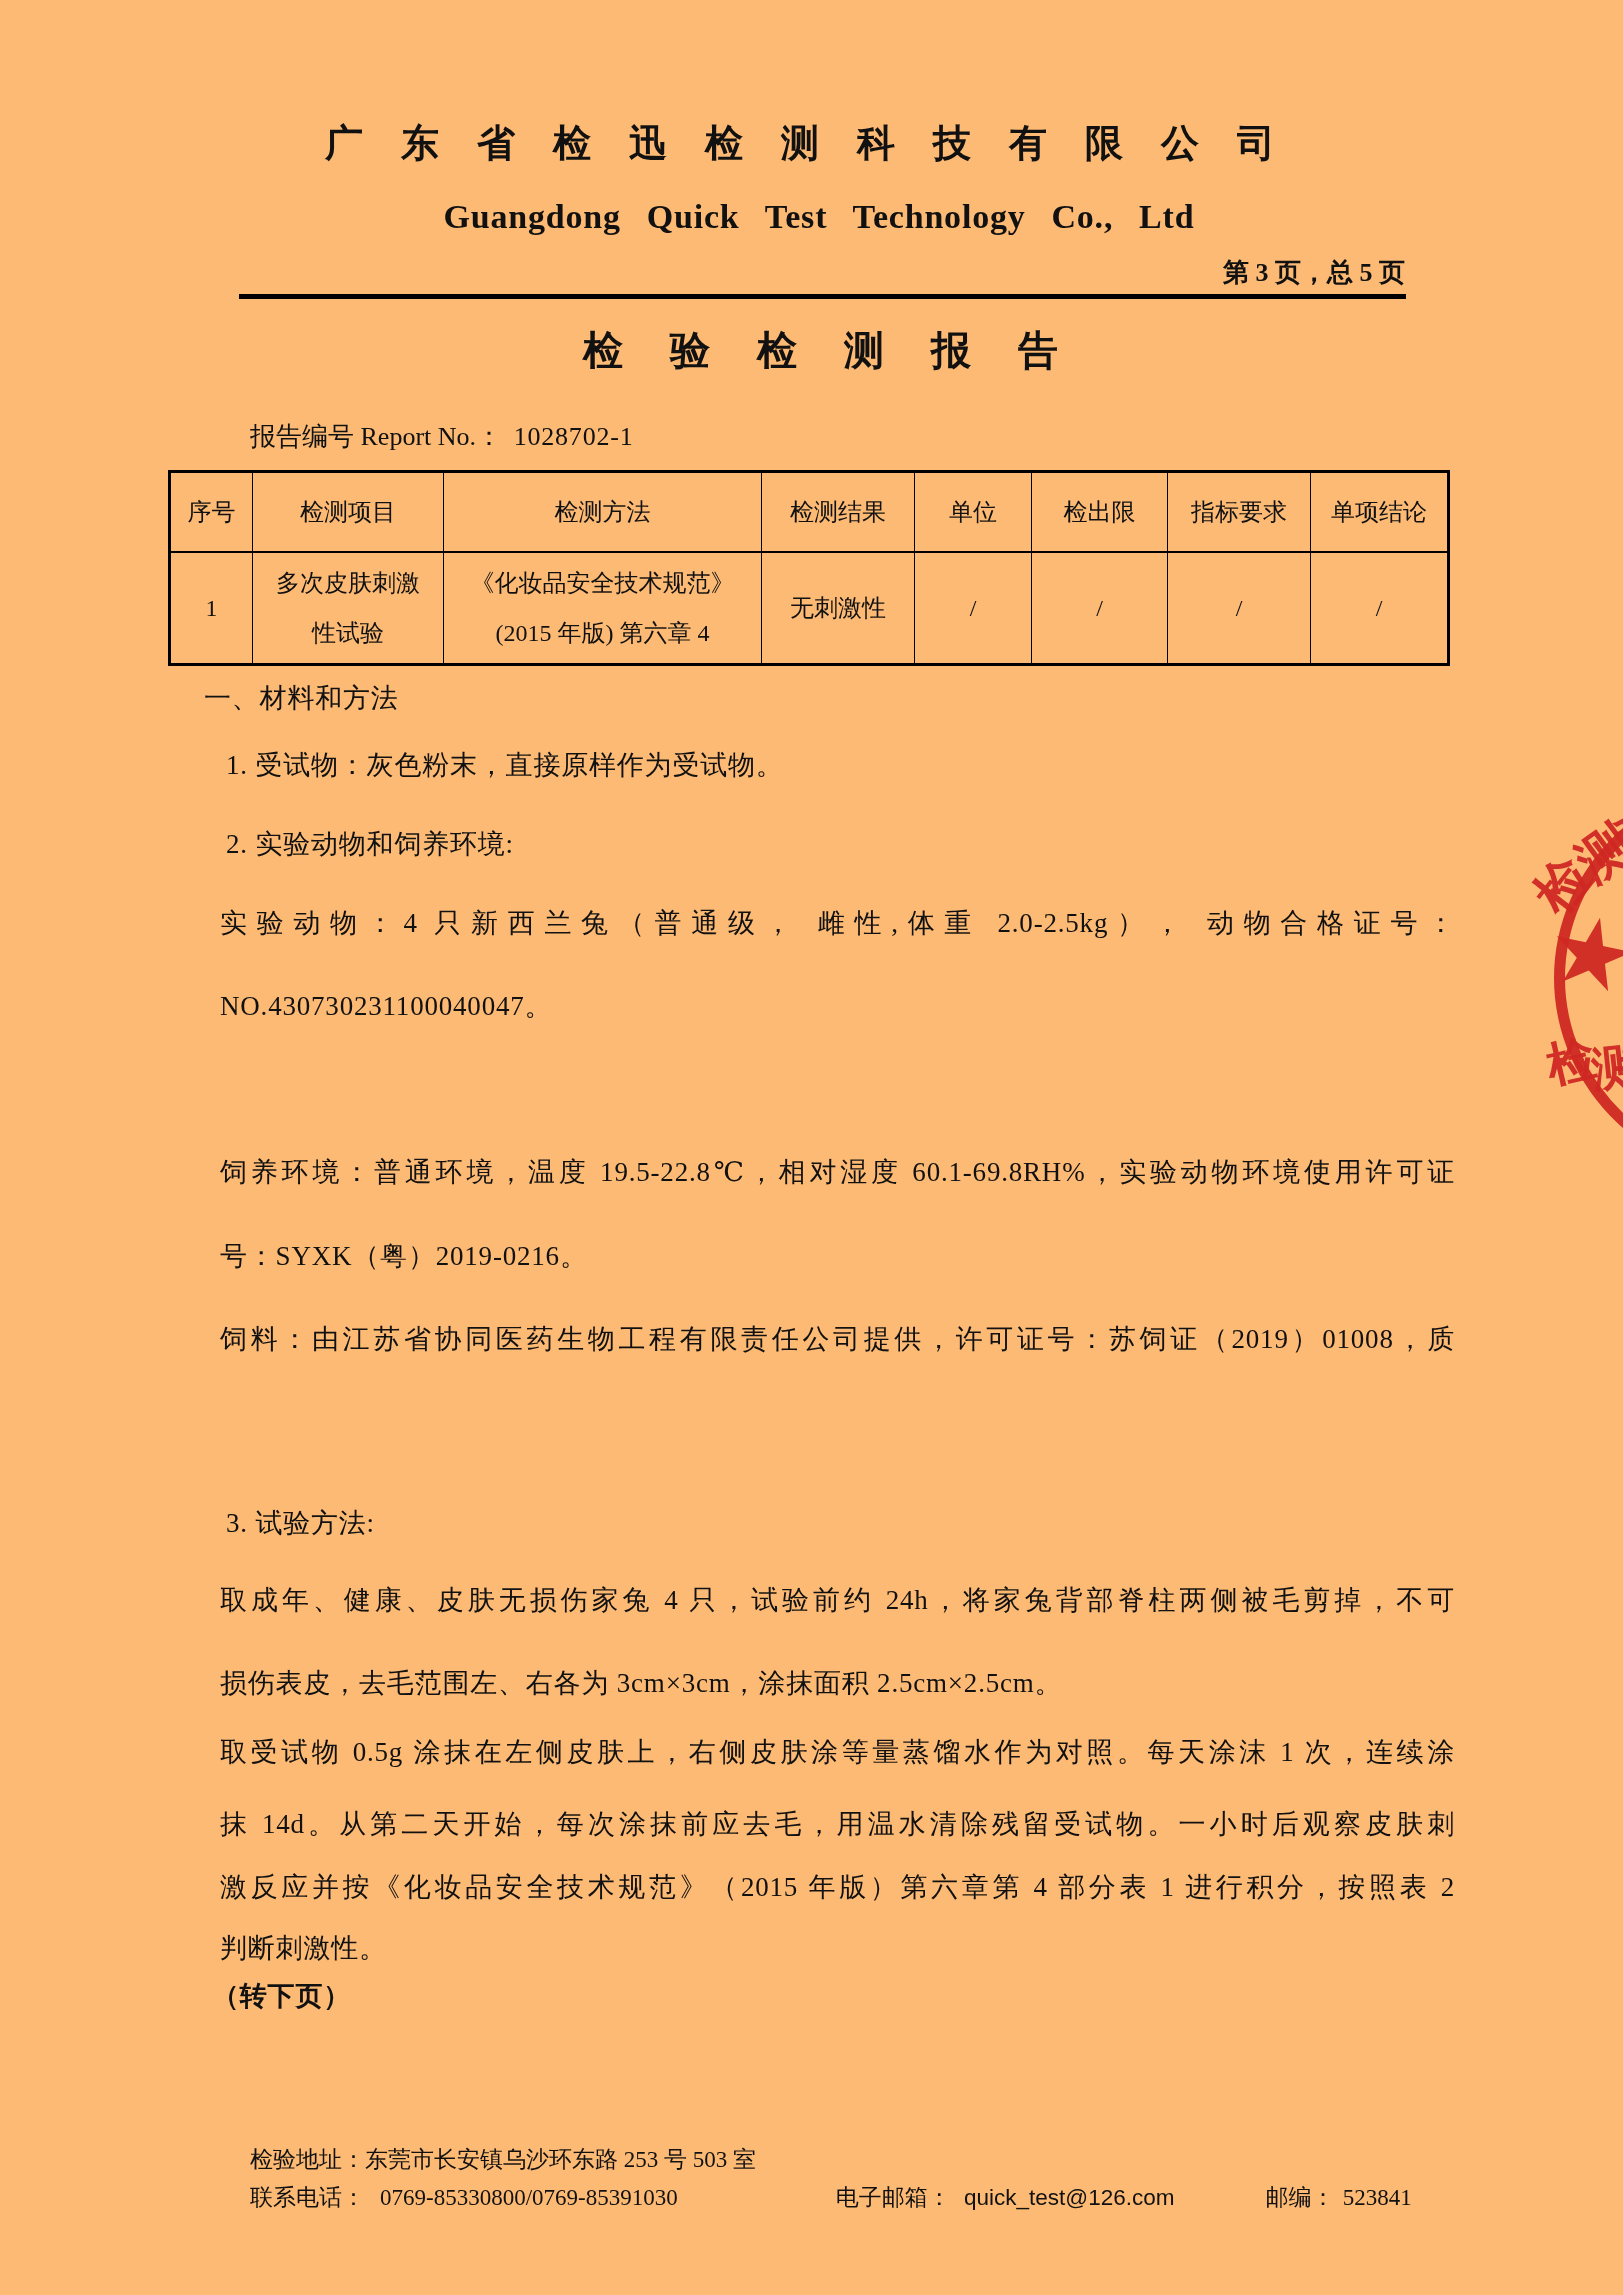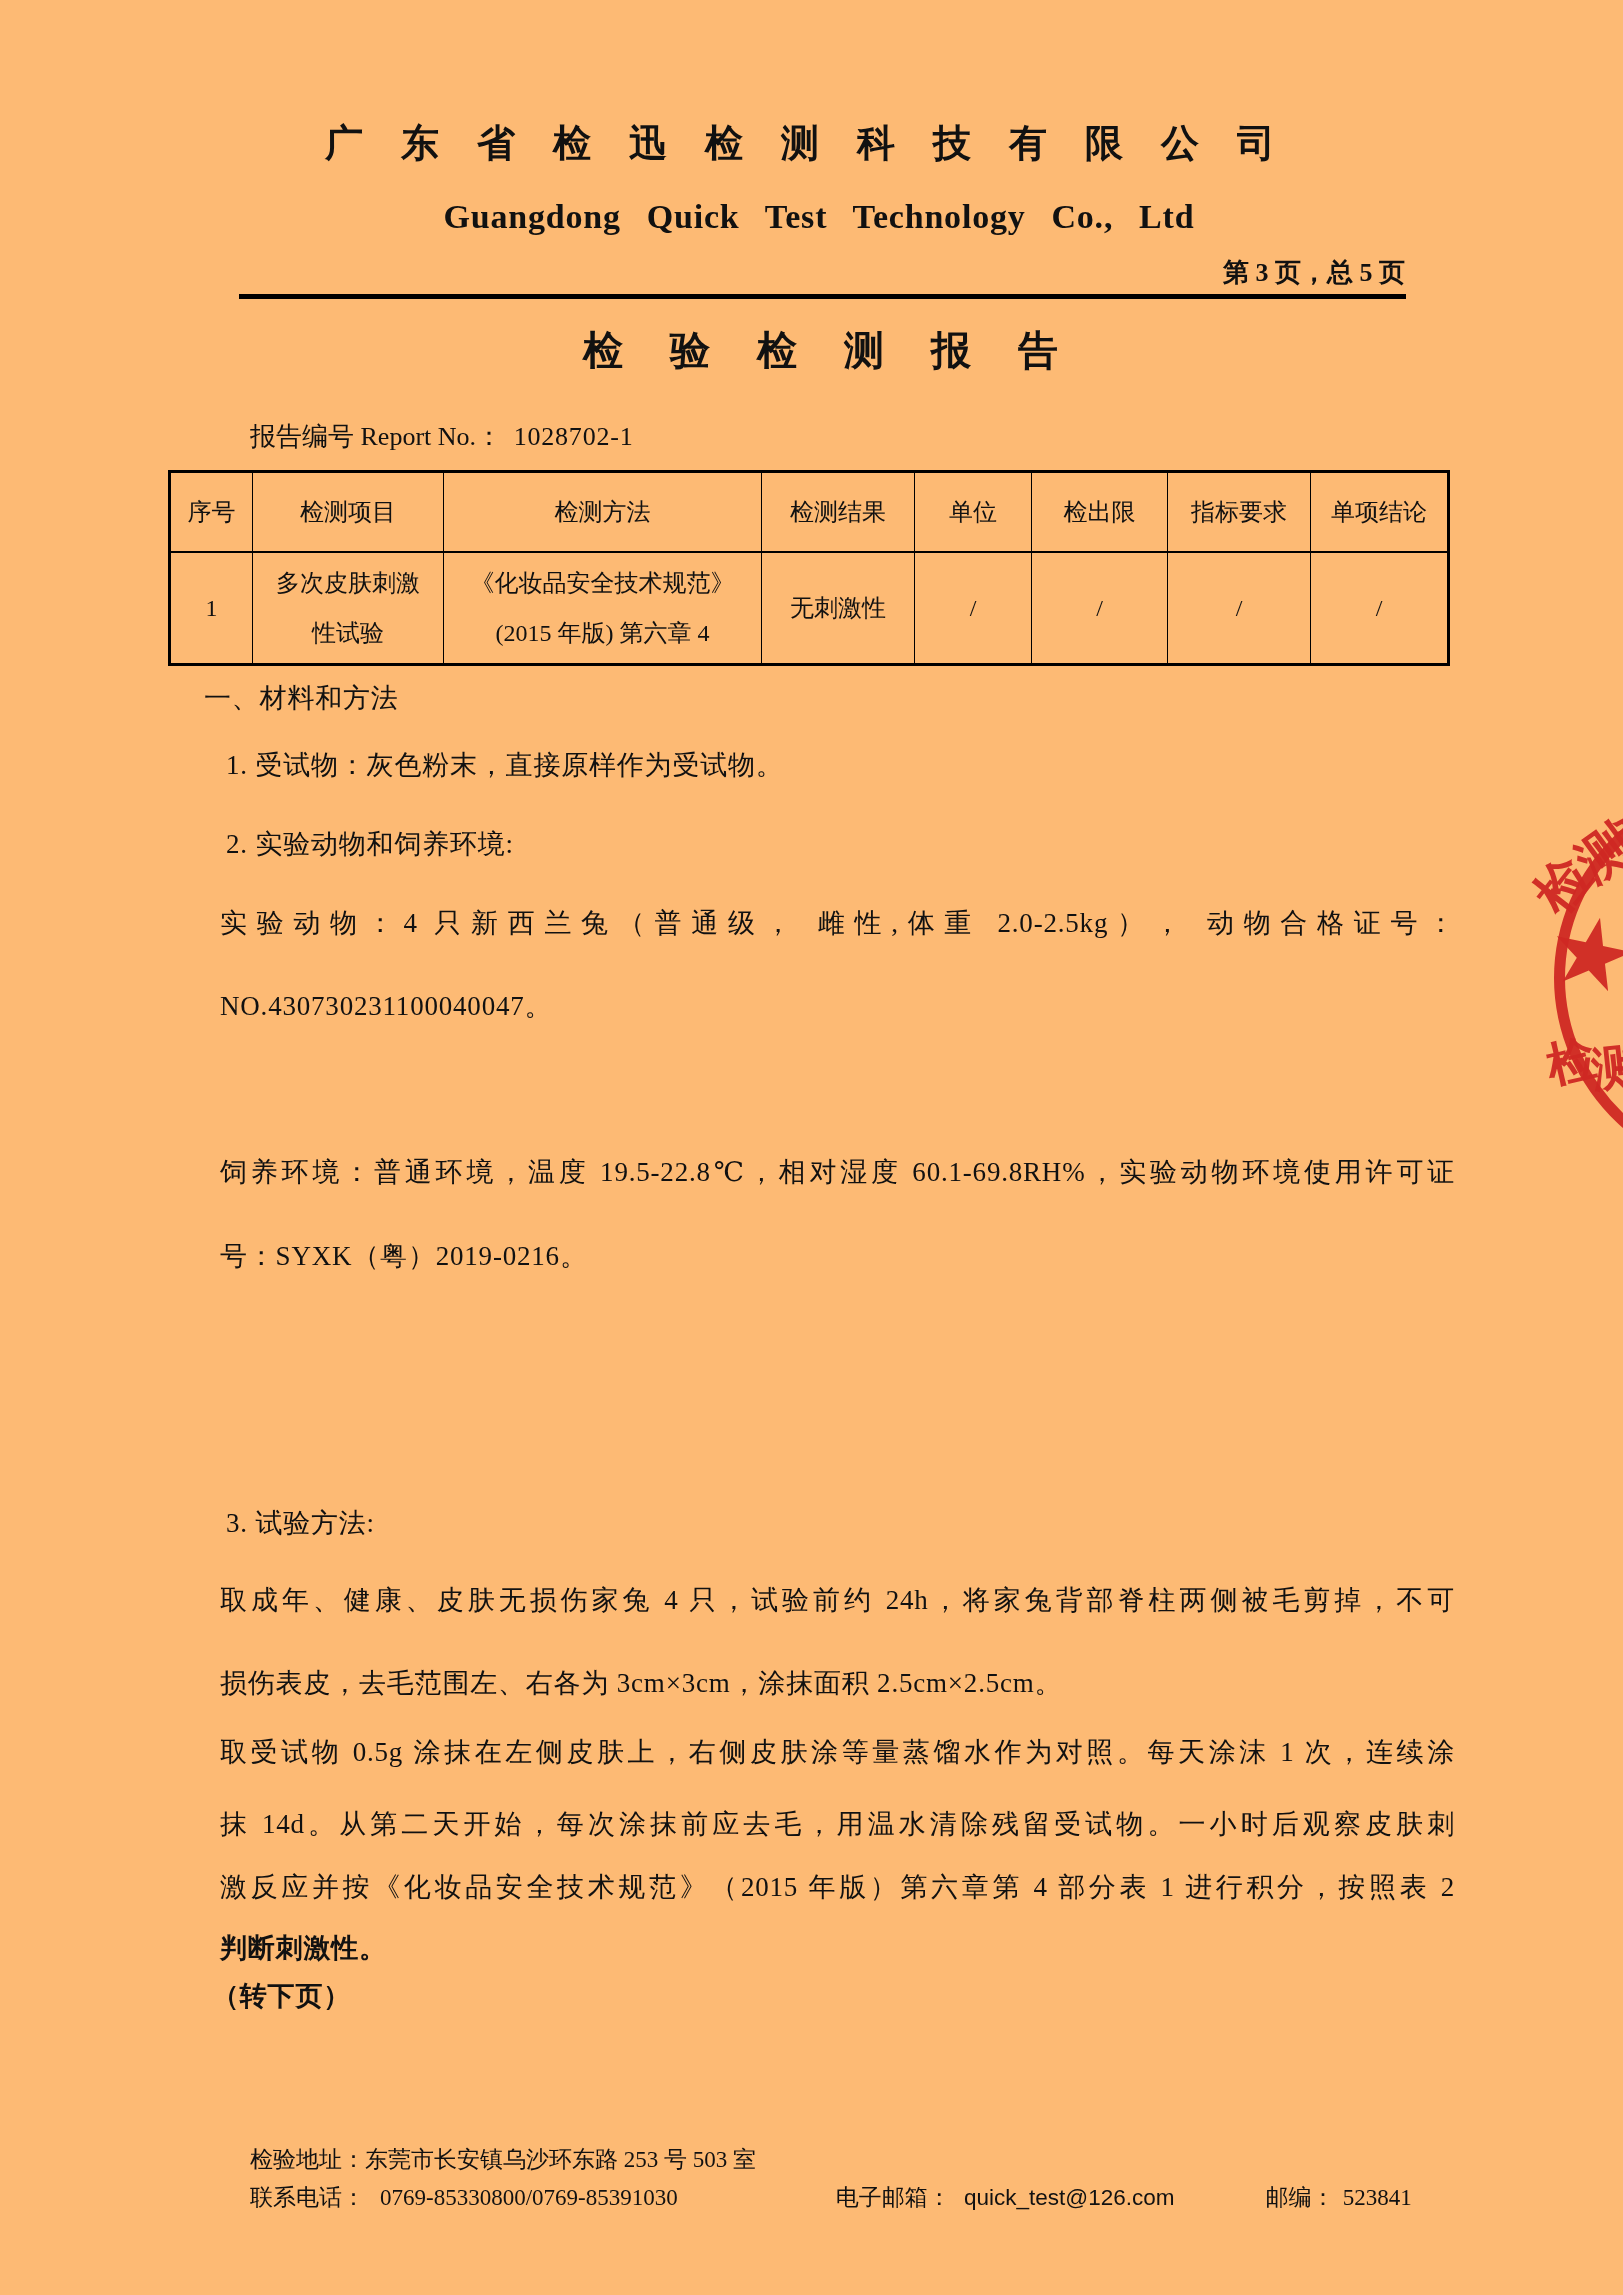--- a/index.html
+++ b/index.html
@@ -180,27 +180,28 @@
   </tbody>
     </table>
 
   <div class="bl" style="top:680px;left:204px;">一、材料和方法</div>
   <div class="bl" style="top:747px;left:226px;">1. 受试物：灰色粉末，直接原样作为受试物。</div>
   <div class="bl" style="top:826px;left:226px;">2. 实验动物和饲养环境:</div>
   <div class="bl j" style="top:905px;">实验动物：4 只新西兰兔（普通级， 雌性,体重 2.0-2.5kg）， 动物合格证号：</div>
   <div class="bl" style="top:988px;">NO.430730231100040047。</div>
   <div class="bl j" style="top:1154px;">饲养环境：普通环境，温度 19.5-22.8℃，相对湿度 60.1-69.8RH%，实验动物环境使用许可证</div>
   <div class="bl" style="top:1238px;">号：SYXK（粤）2019-0216。</div>
+  <div class="bl j" style="top:1321px;">饲料：由江苏省协同医药生物工程有限责任公司提供，许可证号：苏饲证（2019）01008，质</div>
   <div class="bl" style="top:1505px;left:226px;">3. 试验方法:</div>
   <div class="bl j" style="top:1582px;">取成年、健康、皮肤无损伤家兔 4 只，试验前约 24h，将家兔背部脊柱两侧被毛剪掉，不可</div>
   <div class="bl" style="top:1665px;">损伤表皮，去毛范围左、右各为 3cm×3cm，涂抹面积 2.5cm×2.5cm。</div>
   <div class="bl j" style="top:1734px;">取受试物 0.5g 涂抹在左侧皮肤上，右侧皮肤涂等量蒸馏水作为对照。每天涂沫 1 次，连续涂</div>
   <div class="bl j" style="top:1806px;">抹 14d。从第二天开始，每次涂抹前应去毛，用温水清除残留受试物。一小时后观察皮肤刺</div>
   <div class="bl j" style="top:1869px;">激反应并按《化妆品安全技术规范》（2015 年版）第六章第 4 部分表 1 进行积分，按照表 2</div>
-  <div class="bl" style="top:1930px;font-weight:bold;">判断刺激性。</div>
+  <div class="bl" style="top:1930px;">判断刺激性。</div>
   <div class="bl b" style="top:1978px;left:212px;">（转下页）</div>
 
   <div class="stamp">
     <div class="stamp-ring"></div>
     <div class="stamp-star"></div>
     <span class="stamp-ch sc1">检</span>
     <span class="stamp-ch sc2">测</span>
     <span class="stamp-ch sc3">科</span>
     <span class="stamp-ch sb sb1">检</span>
     <span class="stamp-ch sb sb2">测</span>

